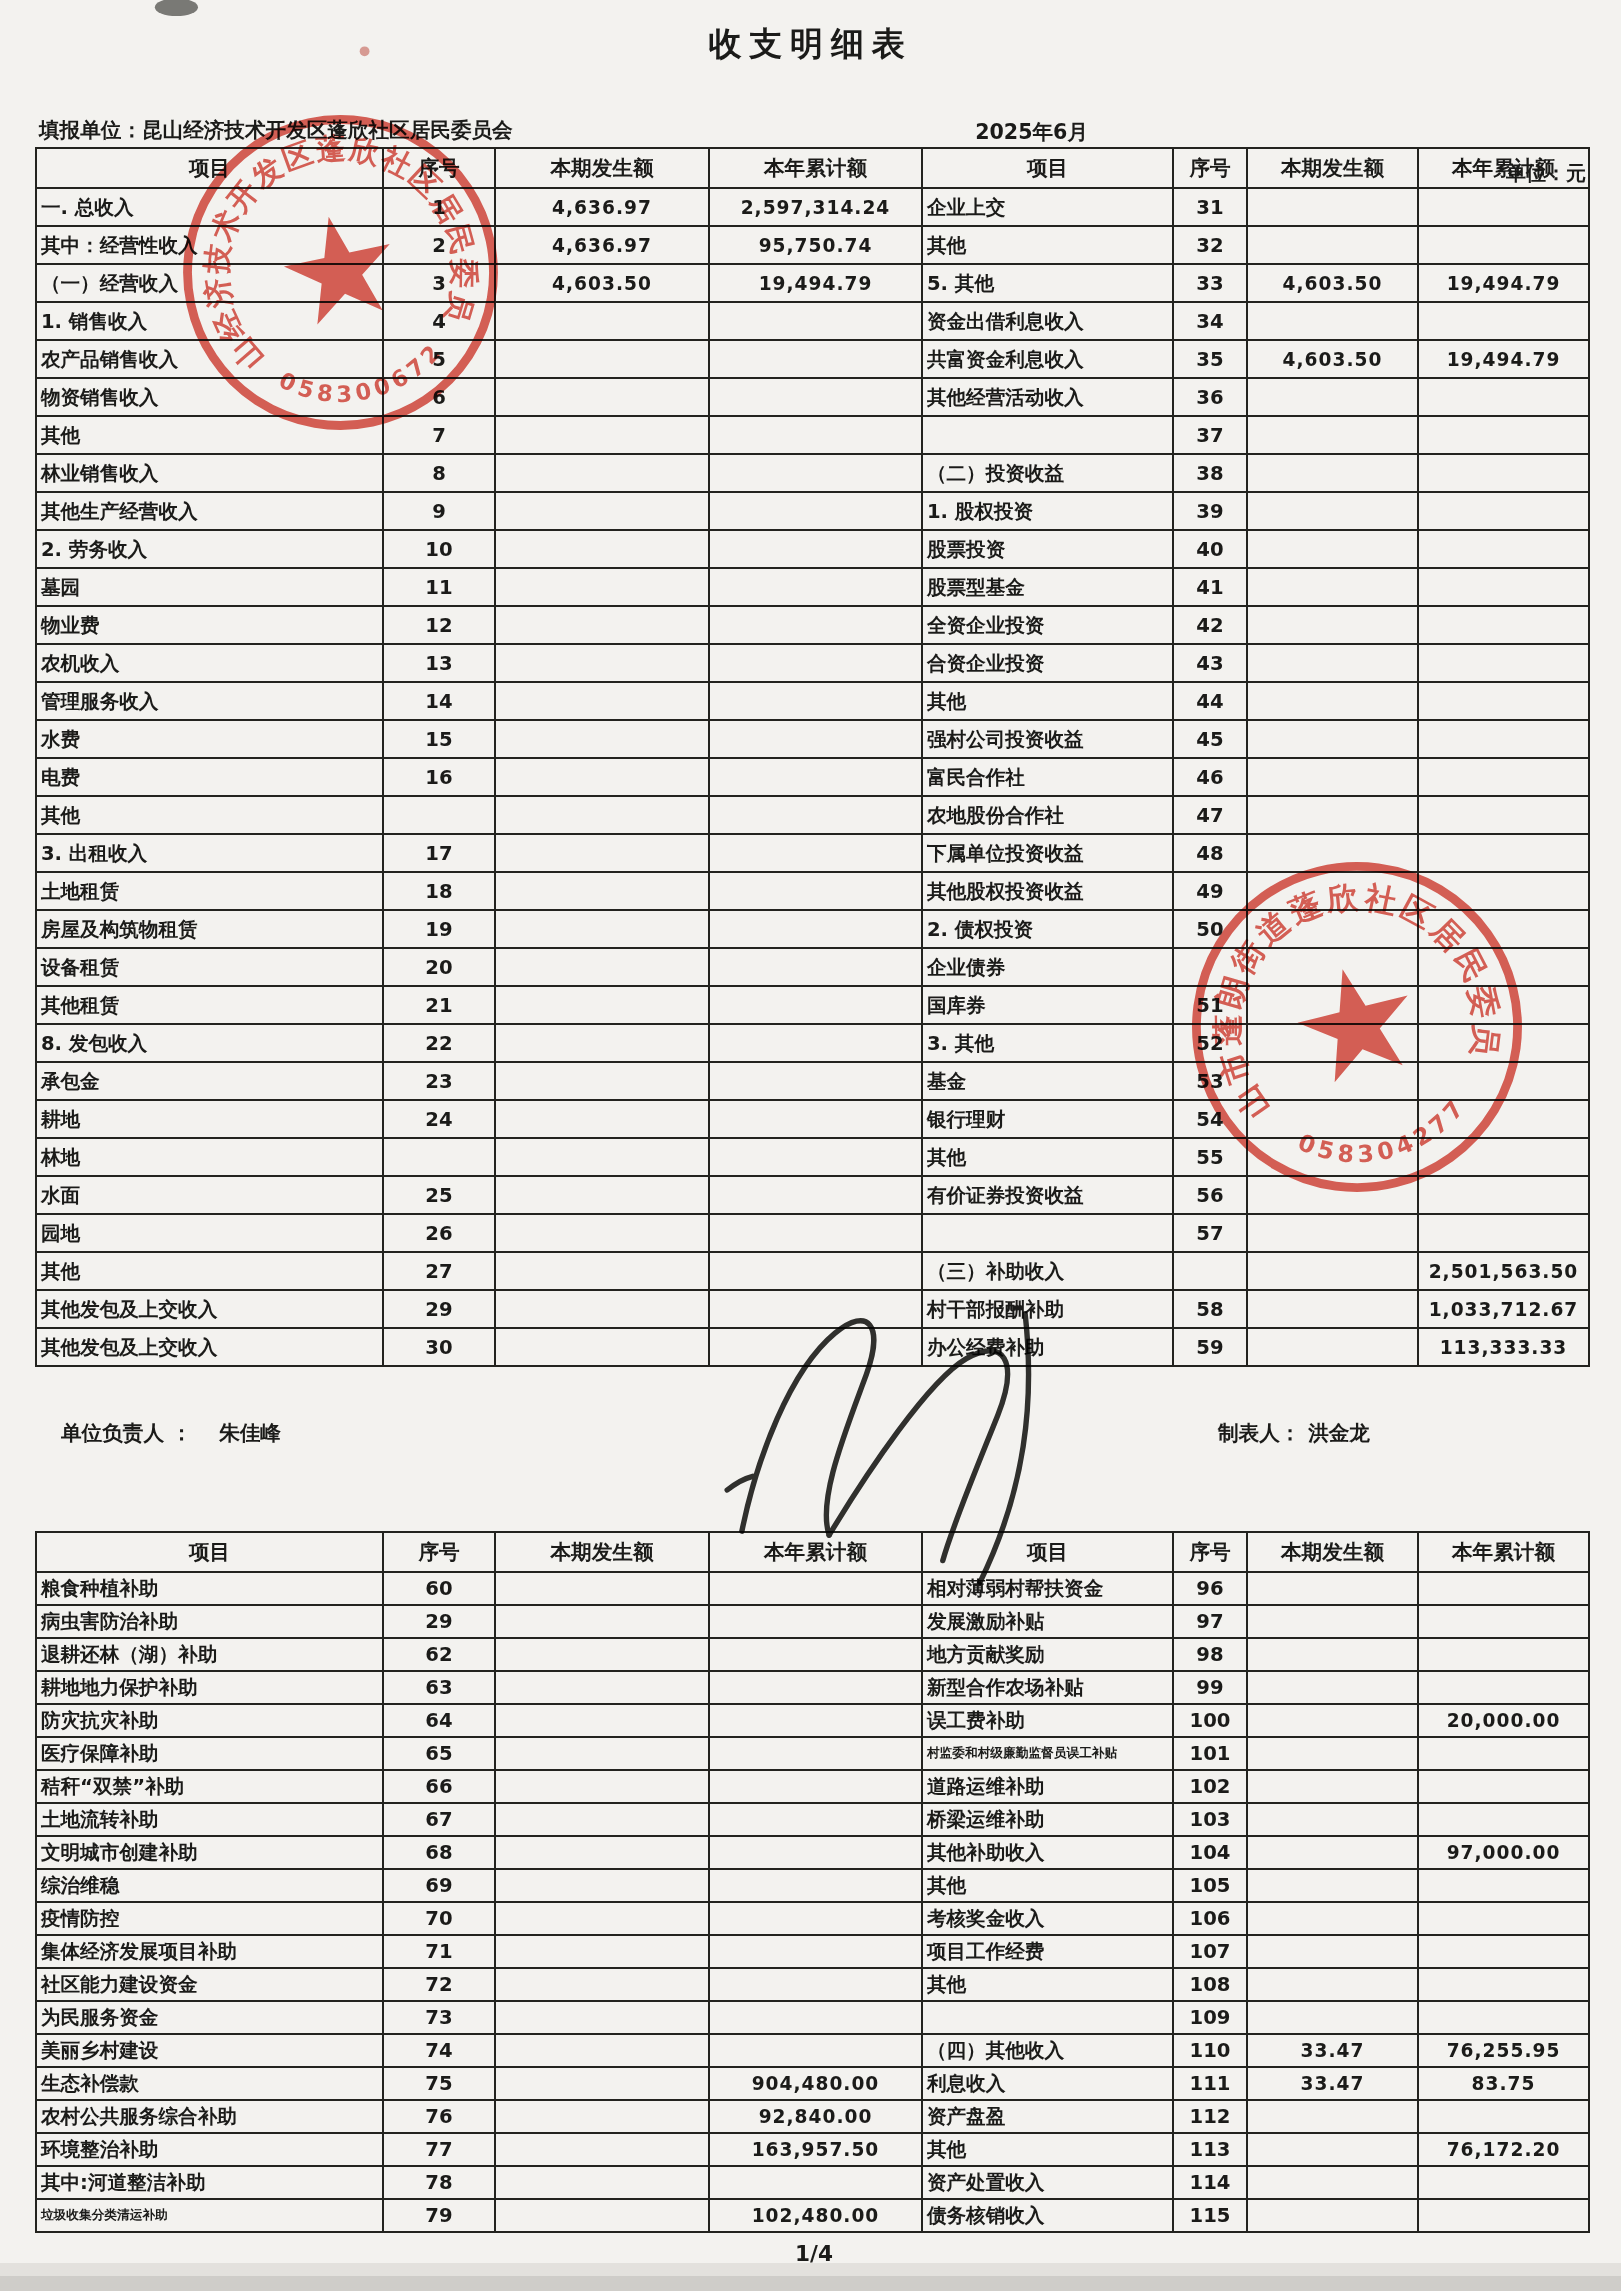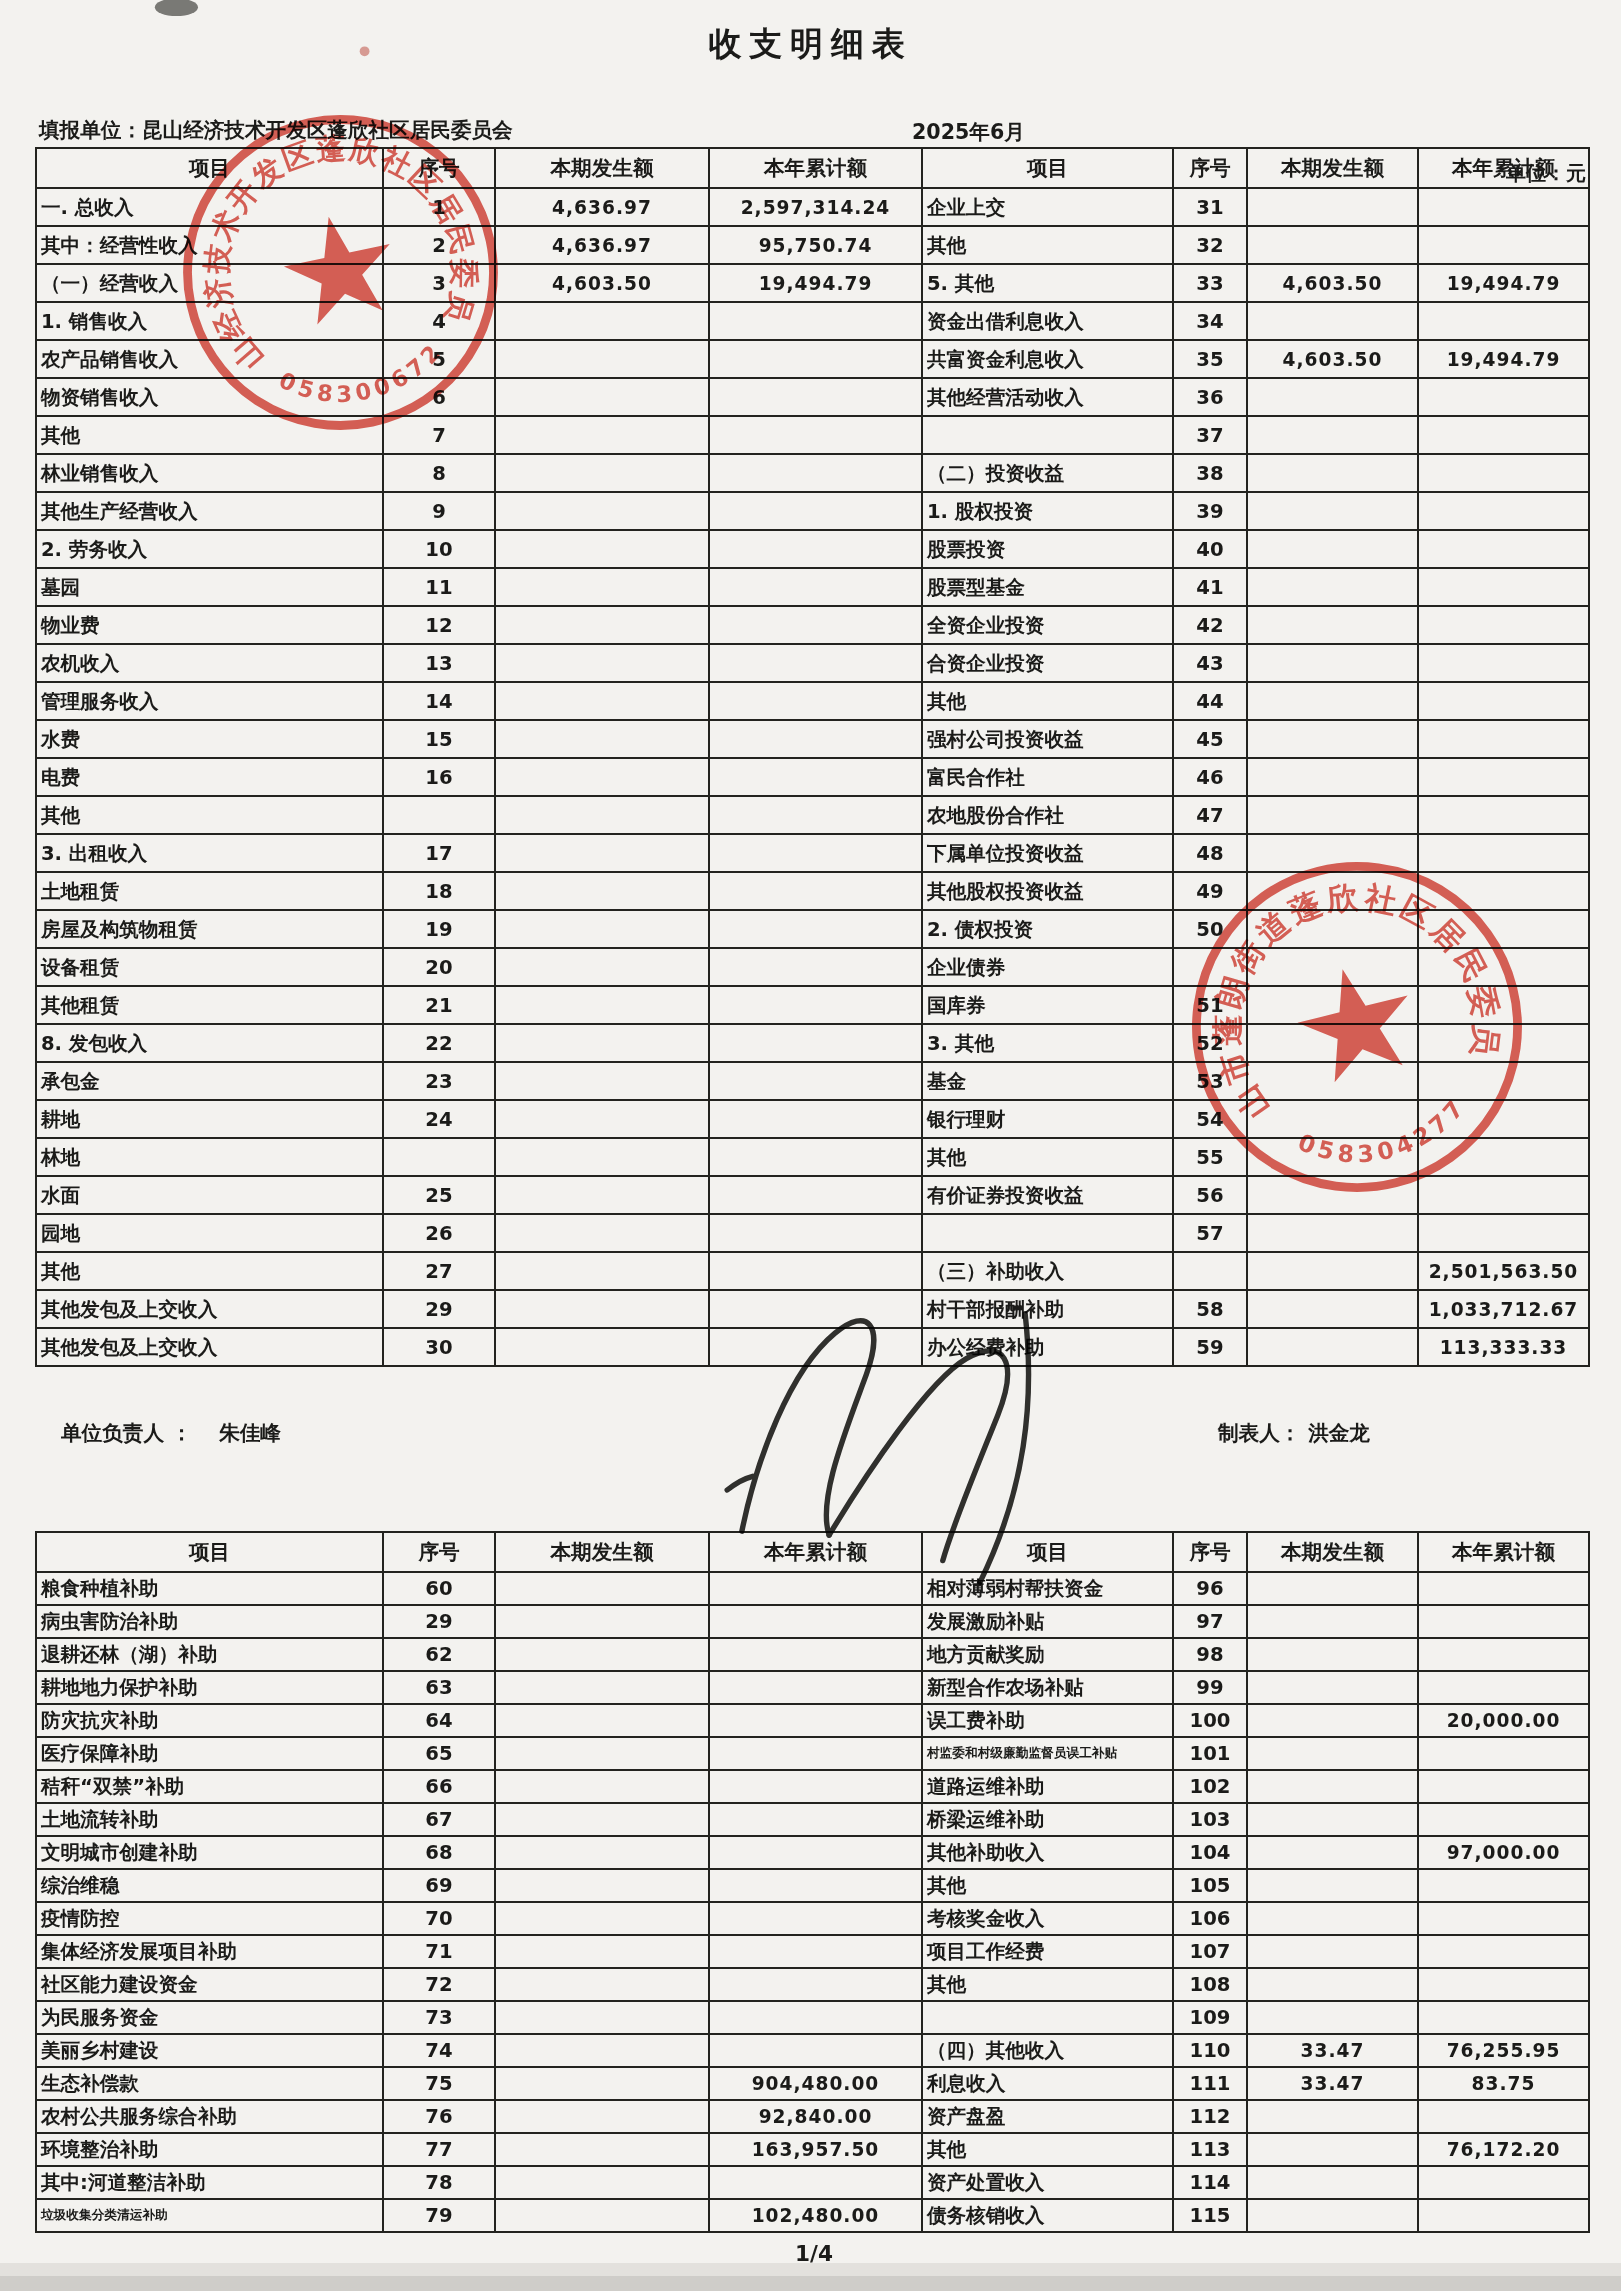--- a/index.html
+++ b/index.html
@@ -2,21 +2,21 @@
 <html><head>
 <meta charset="utf-8">
 <style>
   html,body{margin:0;padding:0;background:#b9b8b5;}
   .page{position:relative;width:1621px;height:2292px;margin:0 auto;overflow:hidden;
         background:#f3f2ef;color:#1b1b19;
         font-family:"DejaVu Sans","Liberation Sans",sans-serif;font-weight:700;}
   .page-title{position:absolute;top:21.6px;left:0;width:1621px;text-align:center;
         font-size:33px;letter-spacing:7.8px;}
   .meta-unit{position:absolute;top:116px;left:39px;font-size:20.6px;}
-  .meta-period{position:absolute;top:118px;left:912px;width:176px;text-align:left;font-size:20.6px;}
+  .meta-period{position:absolute;top:118px;left:912px;width:176px;text-align:right;font-size:20.6px;}
   .meta-currency{position:absolute;top:118px;left:1441px;width:145px;text-align:right;font-size:20px;margin-top:42px;}
 
   table.sheet{position:absolute;left:35px;border-collapse:collapse;table-layout:fixed;
         border:2.9px solid #21211e;}
   #table1{top:147px;}
   #table2{top:1531px;}
   .sheet td,.sheet th{border:2px solid #23231f;padding:0 3.9px;overflow:hidden;
         white-space:nowrap;font-weight:700;}
   .sheet th{font-size:20.6px;text-align:center;}
   #table1 tr{height:38px;}

